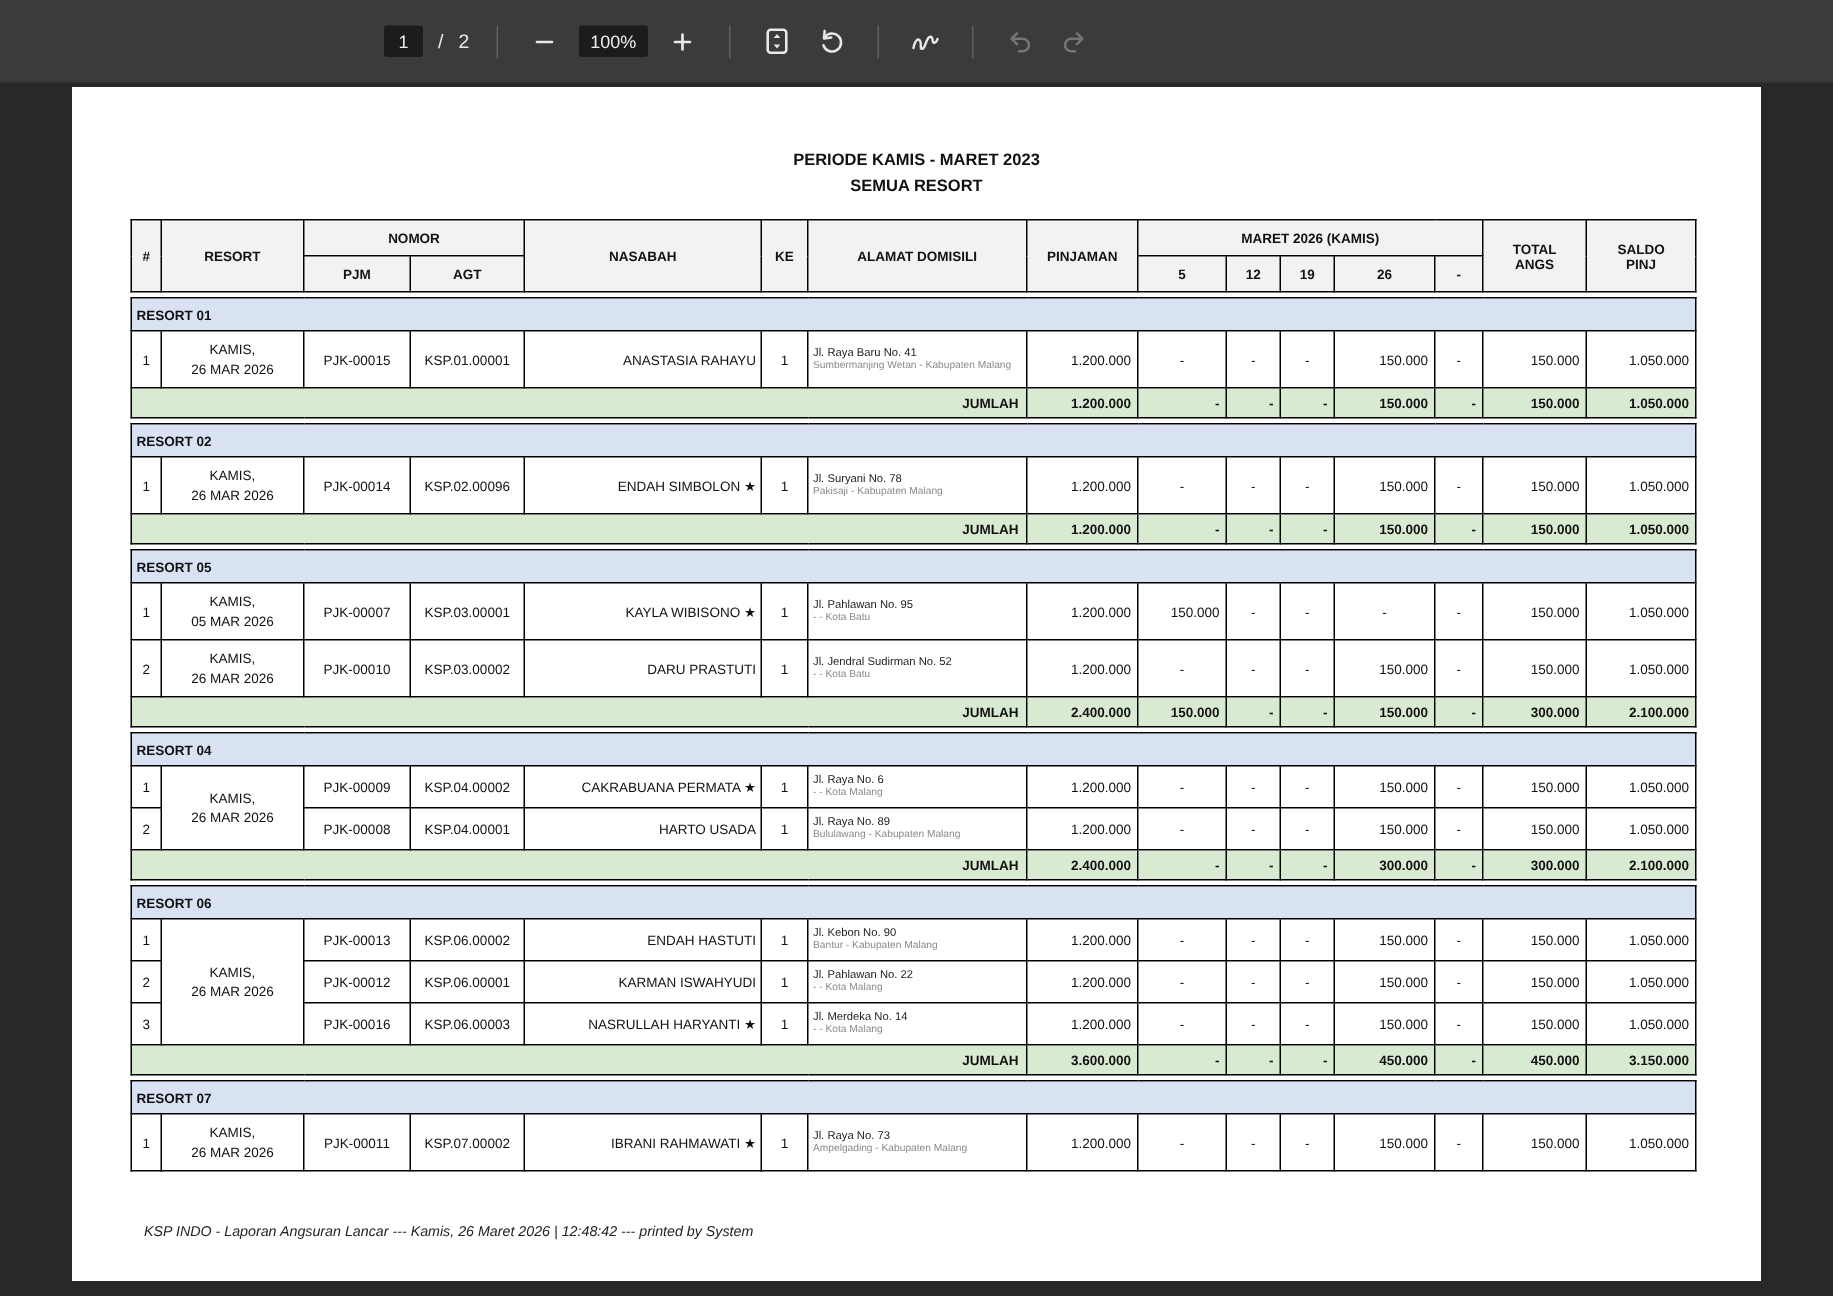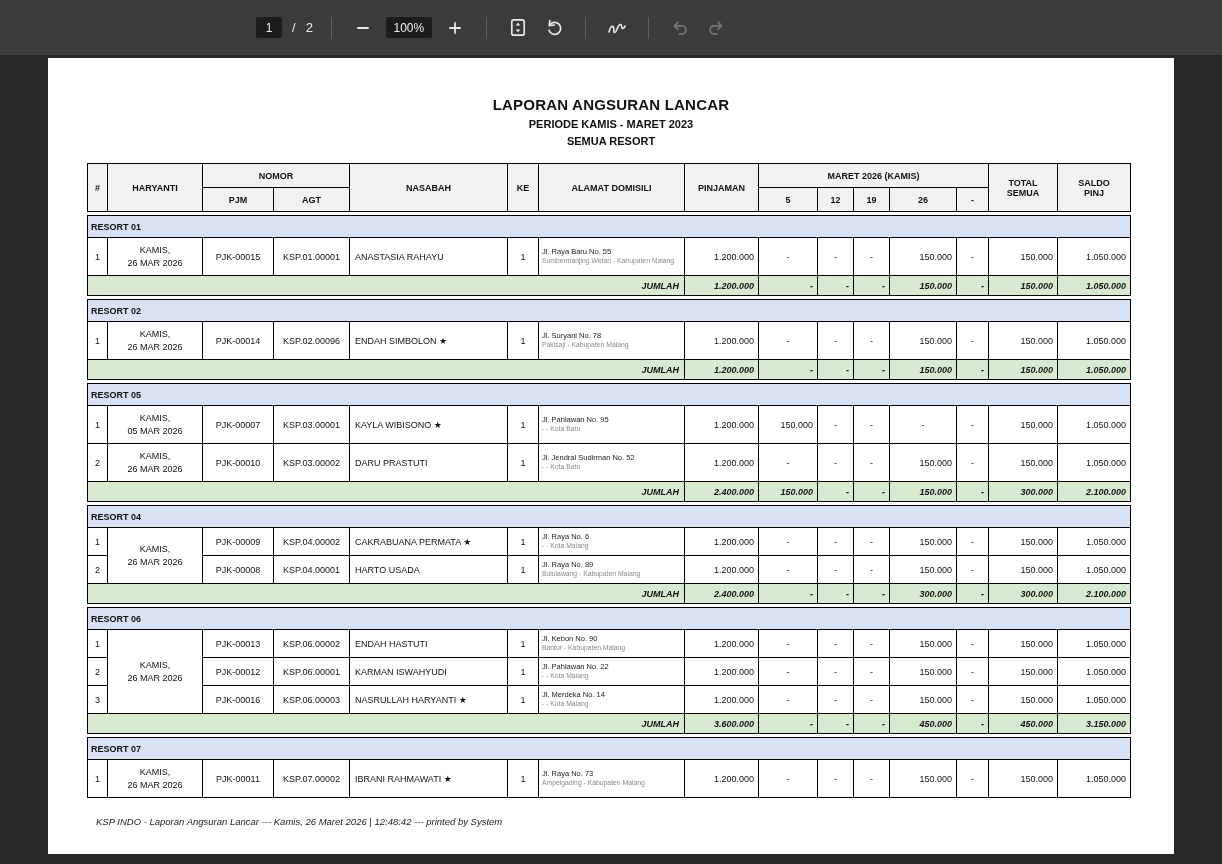--- a/index.html
+++ b/index.html
@@ -34,30 +34,30 @@
   
   .tables { margin:16px 0 0 39px; }
   table.t { border-collapse:collapse; table-layout:fixed; width:1043px; margin-bottom:3px; }
   table.t td { border:1px solid #000; font-size:9px; color:#111; overflow:hidden;
                padding:1px 3px; vertical-align:middle; }
 
   .hd td { background:#f2f2f2; font-weight:bold; text-align:center; font-size:9.5px;
            height:24px; padding:2px; }
   .sec-bar td { background:#d9e2f3; font-weight:bold; text-align:left; font-size:9.5px;
                 height:22px; padding-left:5px; }
-  tr.jum td { background:#d9ead3; font-weight:bold; height:20px;font-style:italic; }
+  tr.jum td { background:#d9ead3; font-weight:bold; height:20px; }
   .jum-label { text-align:right; padding-right:5px !important; font-size:9.5px; }
 
   tr.tall td { height:38px; }
   tr.mid td { height:28px; }
 
   .c-ctr { text-align:center; }
   .c-num { text-align:right; padding-right:4px !important; }
   .c-dash { text-align:center; }
-  .c-name { text-align:left; padding-left:5px !important; font-size:9.5px; }
+  .c-name { text-align:right; padding-left:5px !important; font-size:9.5px; }
   .date-cell { text-align:center; line-height:1.35; }
   .addr1 { font-size:7.5px; color:#222; line-height:1.3; }
   .addr2 { font-size:6.8px; color:#8a8a8a; line-height:1.25; }
 
   .doc-footer { position:absolute; left:48px; top:758px; font-size:9.5px; font-style:italic;
                 color:#222;text-align:right; }
 </style>
 </head>
 <body>
 
@@ -111,21 +111,20 @@
         <path d="M14.2 6.8 H7.2 A4.2 4.2 0 0 0 7.2 15.2 H9.6" fill="none" stroke="#757575" stroke-width="1.7" stroke-linecap="round"></path>
       </svg>
     </button>
   </div>
 </div>
 
 <div class="viewer">
   <div class="pdf-page">
 
     <div class="doc-head">
-      <div class="doc-title">LAPORAN ANGSURAN LANCAR</div>
       <div class="doc-sub">PERIODE KAMIS - MARET 2023</div>
       <div class="doc-sub">SEMUA RESORT</div>
     </div>
 
     <div class="tables">
 
       <table class="t">
         <colgroup>
             <col style="width:20px">
             <col style="width:95px">
@@ -139,30 +138,30 @@
             <col style="width:36px">
             <col style="width:36px">
             <col style="width:67px">
             <col style="width:32px">
             <col style="width:69px">
             <col style="width:73px">
           </colgroup>
         <tbody>
             <tr class="hd">
           <td rowspan="2">#</td>
-          <td rowspan="2">HARYANTI</td>
+          <td rowspan="2">RESORT</td>
           <td colspan="2">NOMOR</td>
           <td rowspan="2">NASABAH</td>
           <td rowspan="2">KE</td>
           <td rowspan="2">ALAMAT DOMISILI</td>
           <td rowspan="2">PINJAMAN</td>
           <td colspan="5">MARET 2026 (KAMIS)</td>
           <td rowspan="2">
             <div>TOTAL</div>
-            <div>SEMUA</div>
+            <div>ANGS</div>
           </td>
           <td rowspan="2">
             <div>SALDO</div>
             <div>PINJ</div>
           </td>
         </tr>
         <tr class="hd">
           <td>PJM</td>
           <td>AGT</td>
           <td>5</td>
@@ -200,21 +199,21 @@
           <td class="c-ctr">1</td>
           <td class="date-cell">
                 <div>KAMIS,</div>
                 <div>26 MAR 2026</div>
               </td>
           <td class="c-ctr">PJK-00015</td>
           <td class="c-ctr">KSP.01.00001</td>
           <td class="c-name">ANASTASIA RAHAYU</td>
           <td class="c-ctr">1</td>
           <td>
-                <div class="addr1">Jl. Raya Baru No. 55</div>
+                <div class="addr1">Jl. Raya Baru No. 41</div>
                 <div class="addr2">Sumbermanjing Wetan - Kabupaten Malang</div>
               </td>
           <td class="c-num">1.200.000</td>
           <td class="c-dash">-</td>
           <td class="c-dash">-</td>
           <td class="c-dash">-</td>
           <td class="c-num">150.000</td>
           <td class="c-dash">-</td>
           <td class="c-num">150.000</td>
           <td class="c-num">1.050.000</td>

